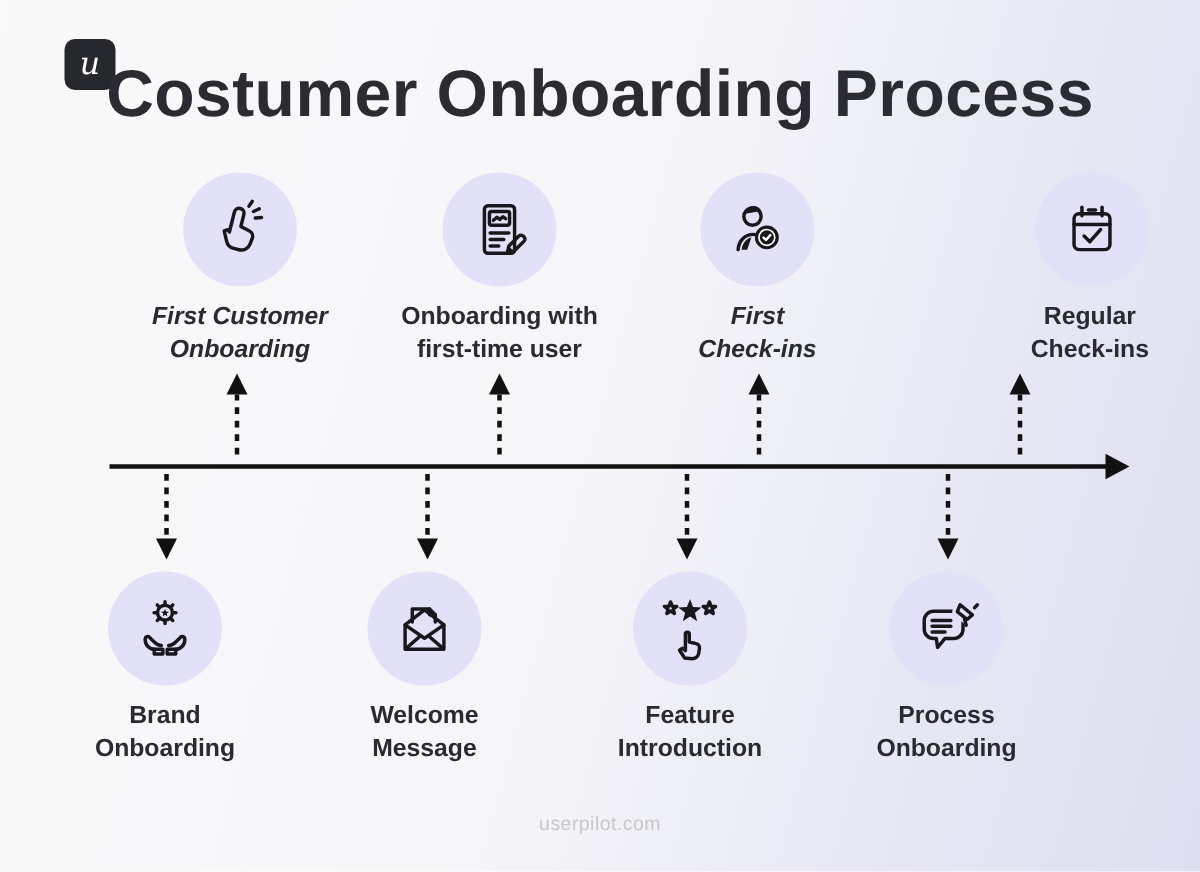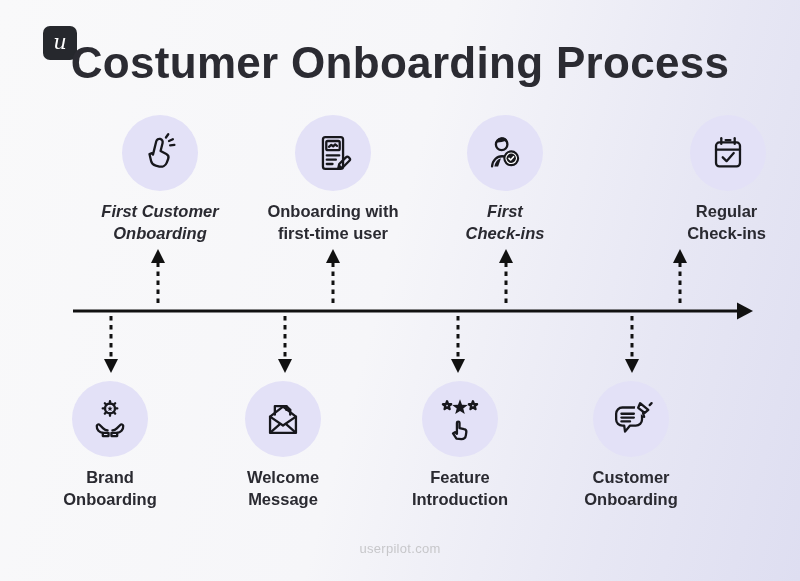--- a/index.html
+++ b/index.html
@@ -235,20 +235,20 @@
         <path class="ic" stroke-width="2" d="M14 26.5h9"></path>
         <g stroke="#e3e1f7" stroke-width="7" fill="none" stroke-linejoin="round">
           <path d="M33.5 7.5l8.5 7-3.7 3.2-6.8-5.4z"></path>
         </g>
         <path class="ic" stroke-width="2.1" d="M33.5 7.5l8.5 7-3.7 3.2-6.8-5.4z"></path>
         <path class="ic" stroke-width="2.1" d="M36.5 17.5l1.2 4.3"></path>
         <path class="ic" stroke-width="1.8" d="M43.5 9.5l2-2"></path>
       </svg>
     </div>
     <div class="tl-label">
-      <span>Customer</span><br>
+      <span>Process</span><br>
       <span>Onboarding</span>
     </div>
   </div>
 
   <div class="footer">userpilot.com</div>
 
 </div>
 
 </body></html>

